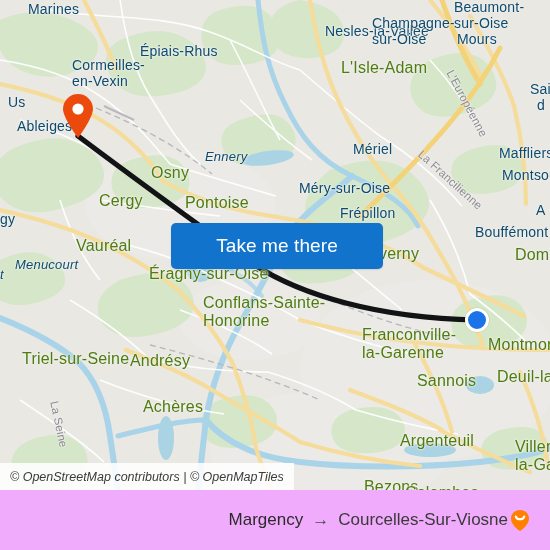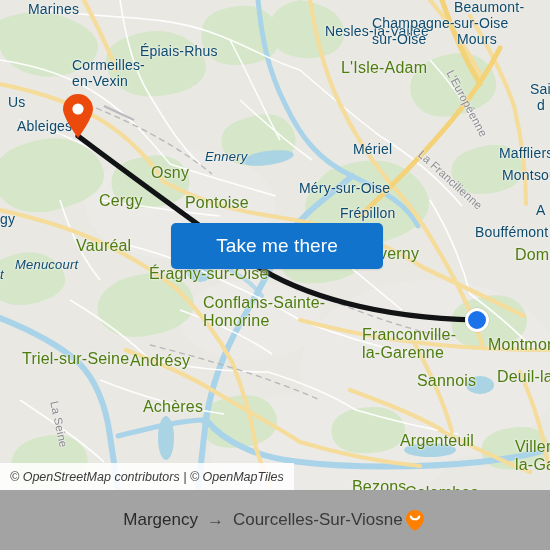--- a/index.html
+++ b/index.html
@@ -89,24 +89,24 @@
     font-size: 12.5px;
     white-space: nowrap;
     font-style: italic;
   }
 
   
   .bottombar {
     position: absolute;
     left: 0; top: 490px;
     width: 550px; height: 60px;
-    background: #a3a3a3;
+    background: #f0abfc;
     display: flex;
     align-items: center;
-    justify-content: center;
+    justify-content: flex-end;
     padding: 0 18px;
     box-sizing: border-box;
   }
   .trip {
     display: flex; align-items: center;
     gap: 9px;
     font-size: 17px;
     color: #2b2b2b;
   }
   .trip .arrow { color: #4a4a4a; font-size: 17px; }
@@ -281,21 +281,21 @@
         <div class="lbl big" style="left: 22px; top: 350px;">Triel-sur-Seine</div>
         <div class="lbl big" style="left: 130px; top: 352px;">Andrésy</div>
         <div class="lbl big" style="left: 143px; top: 398px;">Achères</div>
         <div class="lbl big" style="left: 362px; top: 326px;">Franconville-<br>la-Garenne</div>
         <div class="lbl big" style="left: 488px; top: 336px;">Montmore</div>
         <div class="lbl big" style="left: 417px; top: 372px;">Sannois</div>
         <div class="lbl big" style="left: 497px; top: 368px;">Deuil-la-</div>
         <div class="lbl big" style="left: 400px; top: 432px;">Argenteuil</div>
         <div class="lbl big" style="left: 515px; top: 438px;">Villen</div>
         <div class="lbl big" style="left: 515px; top: 456px;">la-Ga</div>
-        <div class="lbl big" style="left: 352px; top: 478px; text-decoration: underline;">Bezons</div>
+        <div class="lbl big" style="left: 364px; top: 478px; text-decoration: underline;">Bezons</div>
         <div class="lbl big" style="left: 405px; top: 484px;">Colombes</div>
         <div class="lbl mid" style="left: 530px; top: 82px;">Sai</div>
         <div class="lbl mid" style="left: 537px; top: 98px;">d</div>
         <div class="lbl mid" style="left: 0px; top: 212px;">gy</div>
         <div class="lbl small" style="left: 0px; top: 268px;">t</div>
         <div class="lbl mid" style="left: 536px; top: 203px;">A</div>
       </div>
 
     <div id="roadlabels">
         <div class="lbl road" style="left: 455px; top: 68px; transform-origin: left top; transform: rotate(62deg);">L'Européenne</div>

